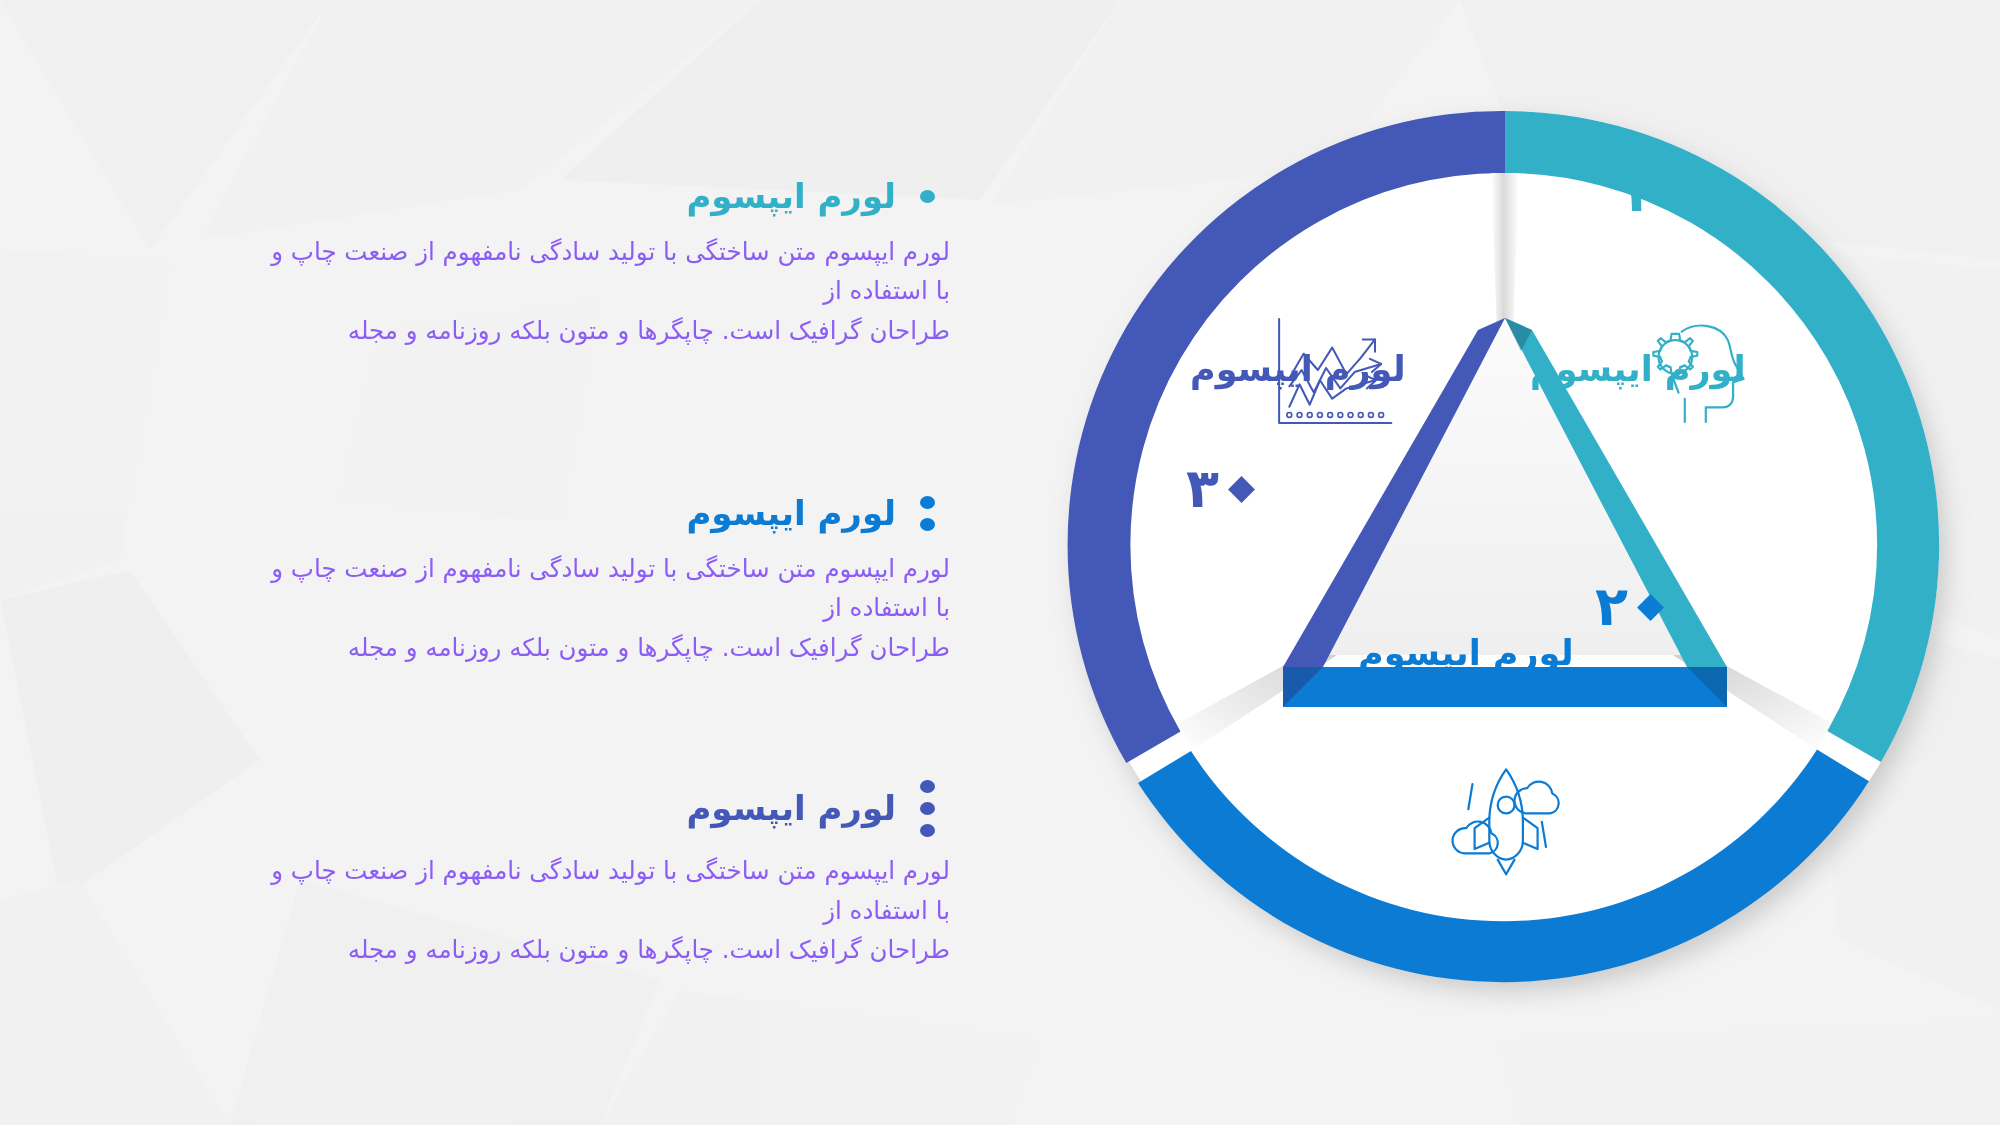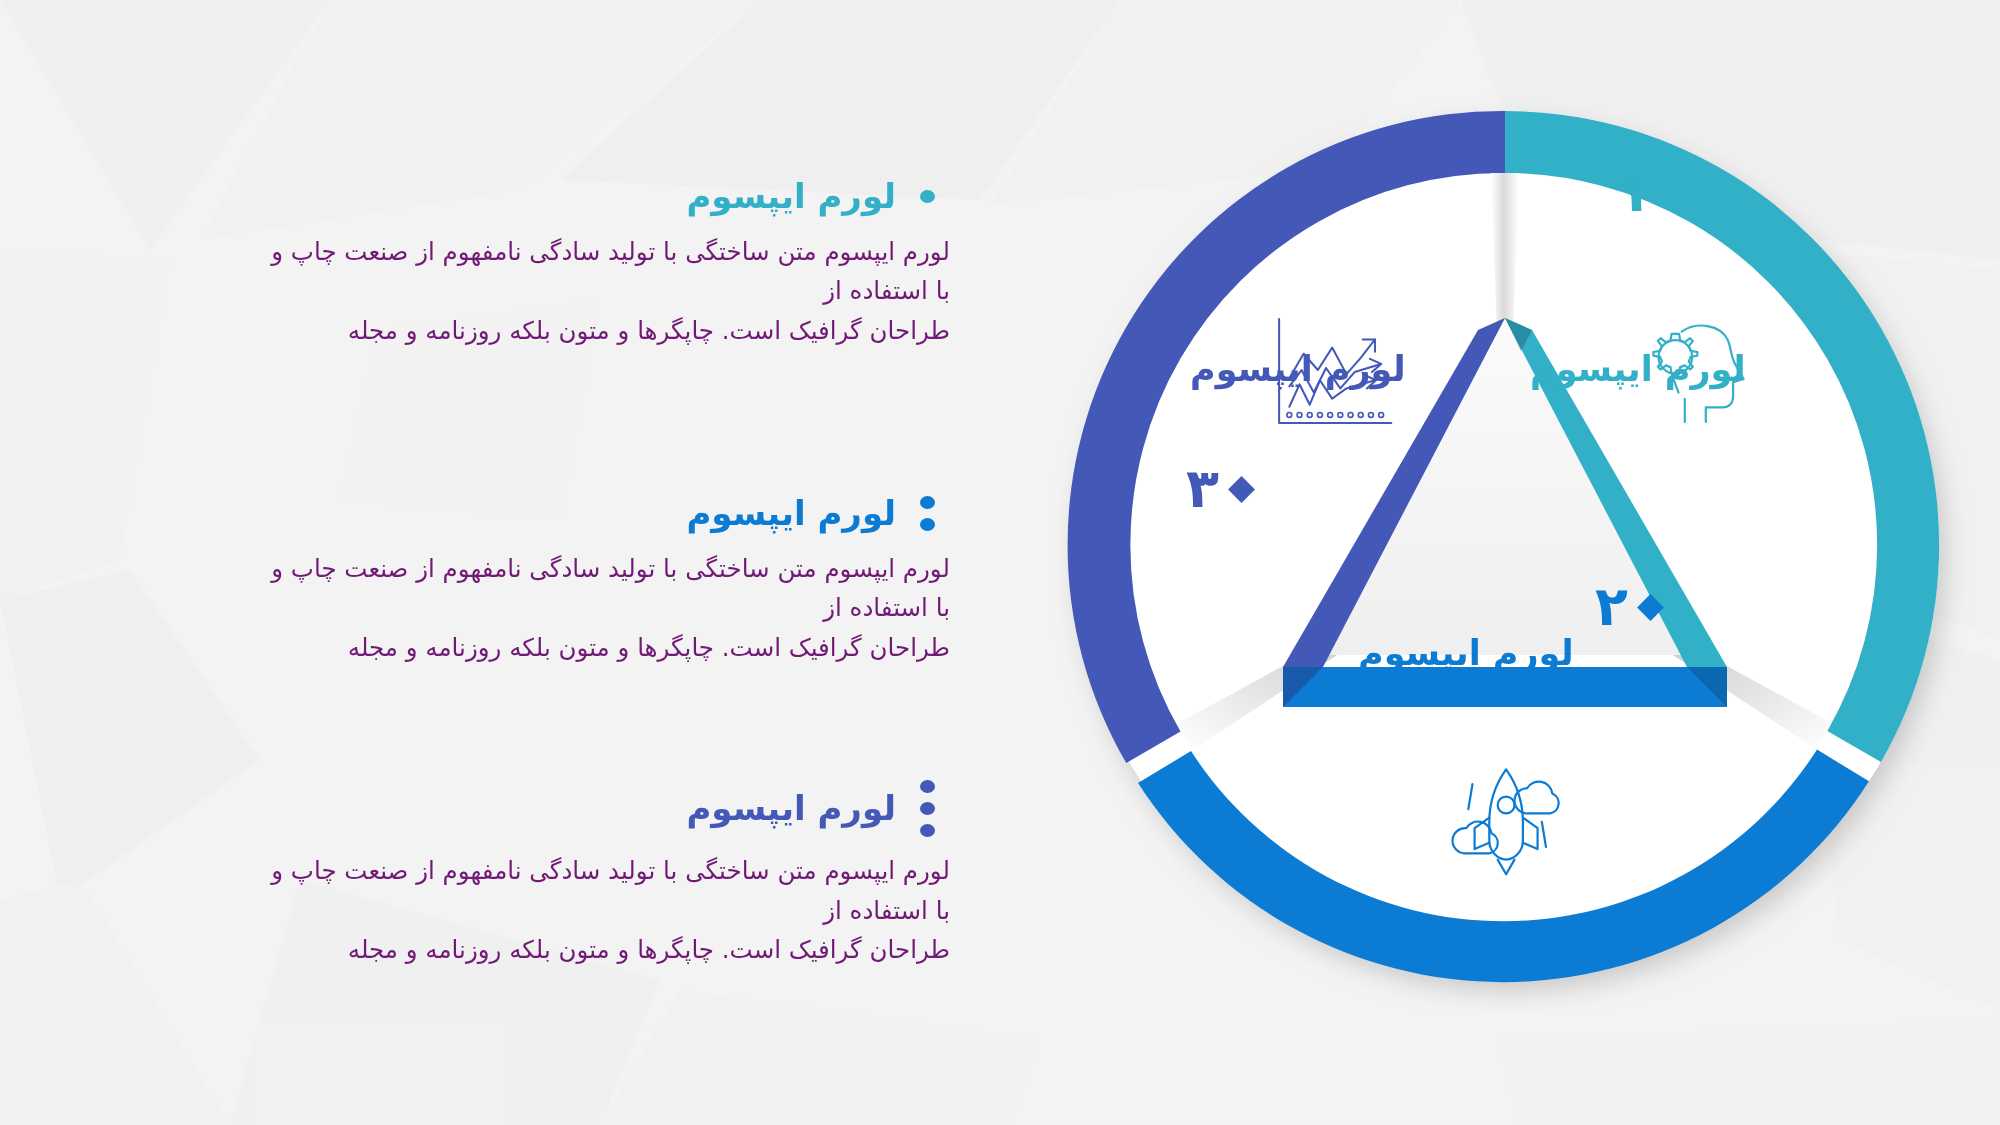--- a/index.html
+++ b/index.html
@@ -33,21 +33,21 @@
     gap:9px;
   }
   .bullet-dot{width:15px;height:13px;border-radius:50%;display:block;}
   .tb-heading{
     font-size:34px;font-weight:bold;letter-spacing:0;
     line-height:1.25;white-space:nowrap;
     padding-right:8px;
   }
   .tb-body{
     margin-top:14px;padding-left:36px;
-    font-size:24.5px;line-height:1.62;color:#701a75;
+    font-size:24.5px;line-height:1.62;color:#8b5cf6;
     text-align:right;
   }
   .tb-body .ln{display:block;}
   .tb-1 .tb-body{padding-left:210px;}
   .tb-2 .tb-body{padding-left:210px;}
   .tb-3 .tb-body{padding-left:210px;}
 
   
   #diagram-wrap{
     position:absolute;left:1010px;top:0;width:990px;height:1125px;

